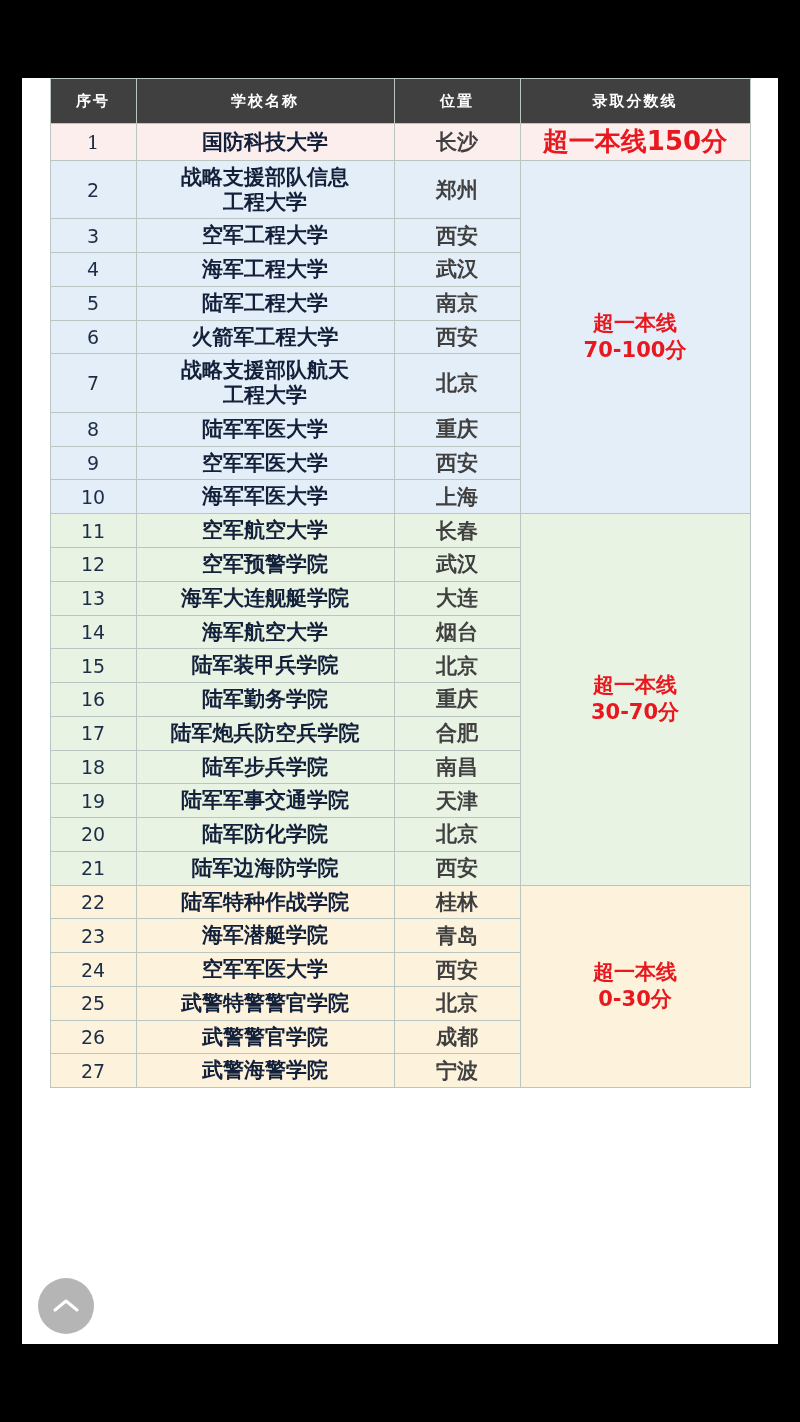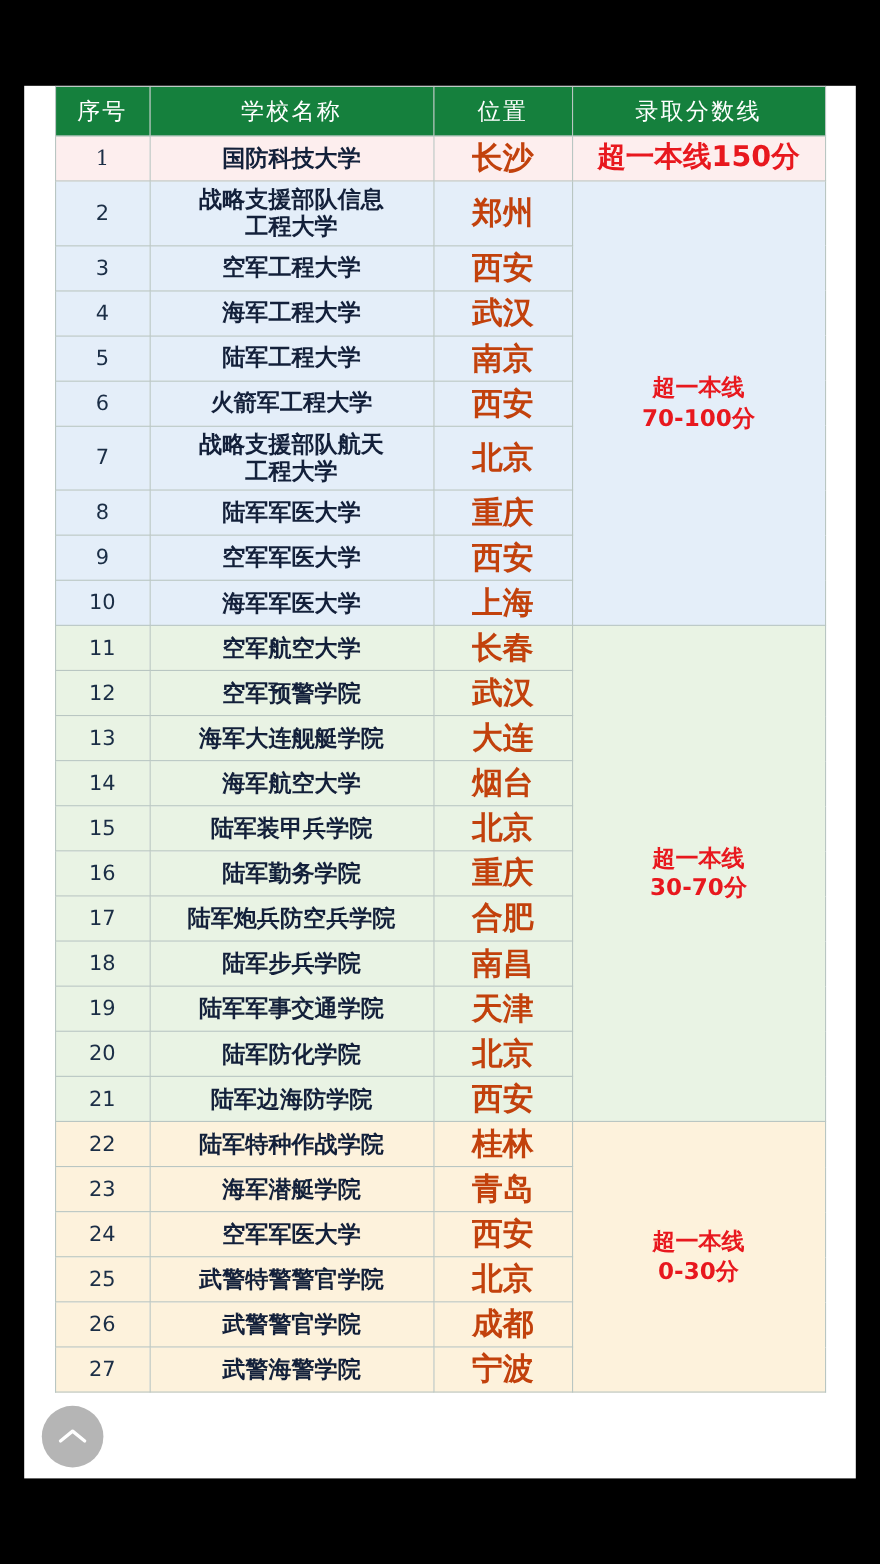--- a/index.html
+++ b/index.html
@@ -44,24 +44,24 @@
     width: 700px;
     table-layout: fixed;
   }
   table.mil th, table.mil td {
     border: 1px solid #b9c6c2;
     text-align: center;
     vertical-align: middle;
     font-family: "DejaVu Sans", sans-serif;
   }
   thead th {
-    background: #15803d;
+    background: #404040;
     color: #ffffff;
-    font-weight: normal;
-    font-size: 21px;
+    font-weight: bold;
+    font-size: 15px;
     height: 42px;
     border: 1px solid #19a05a;
     letter-spacing: 2px;
   }
   col.c-num { width: 86px; }
   col.c-name { width: 258px; }
   col.c-loc { width: 126px; }
   col.c-score { width: 230px; }
 
   td.num {
@@ -70,23 +70,23 @@
     font-family: "DejaVu Serif", serif;
   }
   td.name {
     font-size: 21px;
     font-weight: bold;
     color: #13203a;
     line-height: 1.18;
     padding: 4px 2px;
   }
   td.loc {
-    font-size: 28px;
-    font-weight: bold;
-    color: #c2410c;
+    font-size: 21px;
+    font-weight: bold;
+    color: #404040;
   }
   td.score {
     color: #e8181e;
     font-weight: bold;
     font-size: 21px;
     line-height: 1.3;
   }
   
   .g0 td { background: #fdeeee; }
   .g0 td.name, .g0 td.loc { font-weight: bold; font-family: Liberation Serif, serif; }

